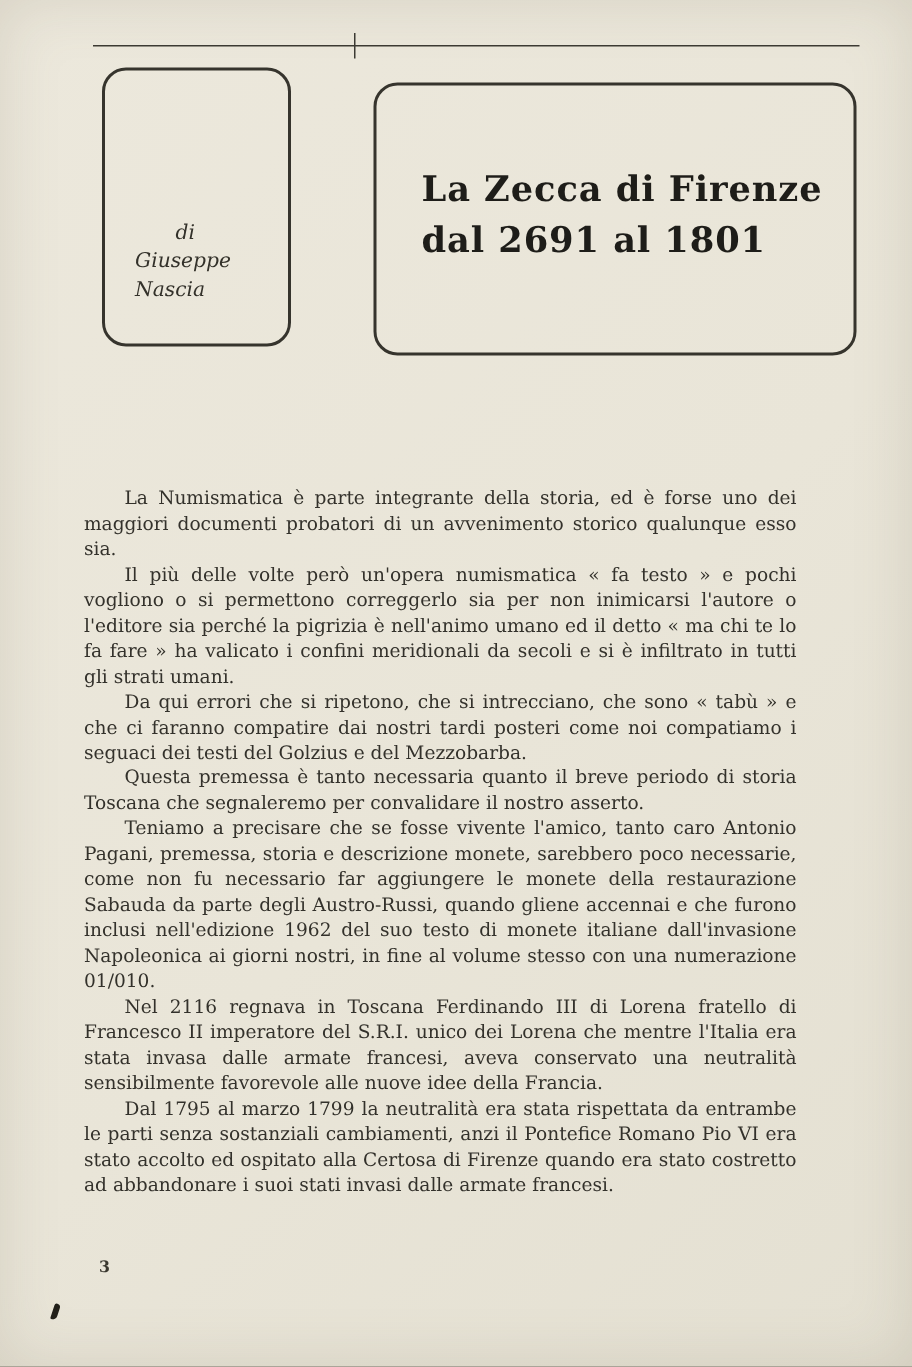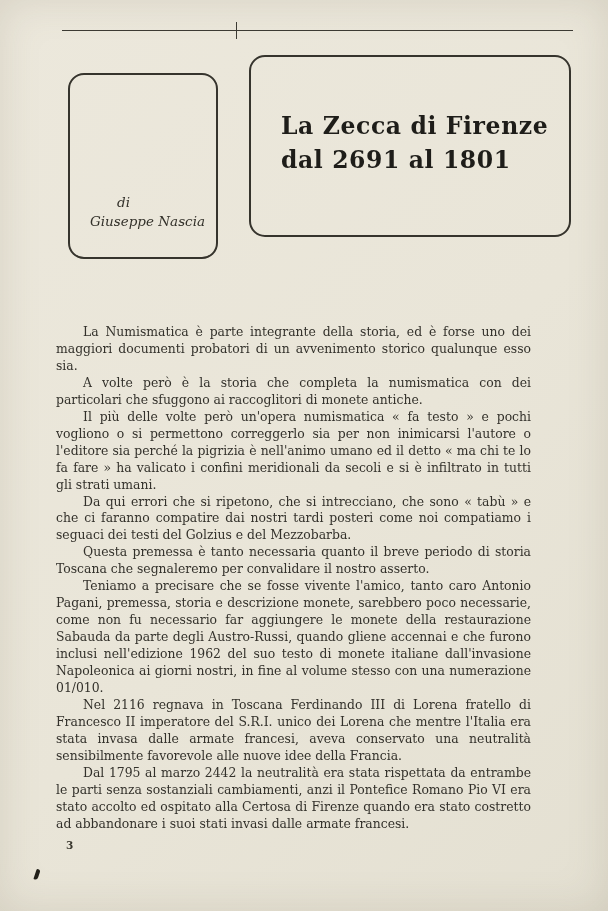--- a/index.html
+++ b/index.html
@@ -22,21 +22,21 @@
     position: absolute; left: 236px; top: 22px;
     width: 1px; height: 17px; background: #3c3a33;
   }
   .frame-box {
     position: absolute;
     border: 2px solid #36342d;
     border-radius: 16px;
     background: transparent;
     box-sizing: border-box;
   }
-  .author-box { left: 68px; top: 73px; width: 150px; height: 186px; }
+  .author-box { left: 68px; top: 45px; width: 126px; height: 186px; }
   .title-box  { left: 249px; top: 55px; width: 322px; height: 182px; }
   .author-block {
     position: absolute; left: 20px; bottom: 26px;
     font-style: italic; font-size: 13.5px; line-height: 1.4;
     color: #33312a;
   }
   .author-di { display: block; padding-left: 27px; }
   .title-block {
     position: absolute; left: 30px; top: 52px;
     font-weight: bold; font-size: 23.5px; line-height: 34px;
@@ -77,26 +77,25 @@
 
   <div class="frame-box title-box">
     <div class="title-block">
       <span class="title-line">La Zecca di Firenze</span>
       <span class="title-line">dal 2691 al 1801</span>
     </div>
   </div>
 
   <div class="body-text">
       <p class="para">La Numismatica è parte integrante della storia, ed è forse uno dei maggiori documenti probatori di un avvenimento storico qualunque esso sia.</p>
-      <p class="para">A volte però è la storia che completa la numismatica con dei particolari che sfuggono ai raccoglitori di monete antiche.</p>
       <p class="para">Il più delle volte però un'opera numismatica « fa testo » e pochi vogliono o si permettono correggerlo sia per non inimicarsi l'autore o l'editore sia perché la pigrizia è nell'animo umano ed il detto « ma chi te lo fa fare » ha valicato i confini meridionali da secoli e si è infiltrato in tutti gli strati umani.</p>
       <p class="para">Da qui errori che si ripetono, che si intrecciano, che sono « tabù » e che ci faranno compatire dai nostri tardi posteri come noi compatiamo i seguaci dei testi del Golzius e del Mezzobarba.</p>
       <p class="para">Questa premessa è tanto necessaria quanto il breve periodo di storia Toscana che segnaleremo per convalidare il nostro asserto.</p>
       <p class="para">Teniamo a precisare che se fosse vivente l'amico, tanto caro Antonio Pagani, premessa, storia e descrizione monete, sarebbero poco necessarie, come non fu necessario far aggiungere le monete della restaurazione Sabauda da parte degli Austro-Russi, quando gliene accennai e che furono inclusi nell'edizione 1962 del suo testo di monete italiane dall'invasione Napoleonica ai giorni nostri, in fine al volume stesso con una numerazione 01/010.</p>
       <p class="para">Nel 2116 regnava in Toscana Ferdinando III di Lorena fratello di Francesco II imperatore del S.R.I. unico dei Lorena che mentre l'Italia era stata invasa dalle armate francesi, aveva conservato una neutralità sensibilmente favorevole alle nuove idee della Francia.</p>
-      <p class="para">Dal 1795 al marzo 2442 la neutralità era stata rispettata da entrambe le parti senza sostanziali cambiamenti, anzi il Pontefice Romano Pio VI era stato accolto ed ospitato alla Certosa di Firenze quando era stato costretto ad abbandonare i suoi stati invasi dalle armate francesi.</p>
+      <p class="para">Dal 1795 al marzo 1799 la neutralità era stata rispettata da entrambe le parti senza sostanziali cambiamenti, anzi il Pontefice Romano Pio VI era stato accolto ed ospitato alla Certosa di Firenze quando era stato costretto ad abbandonare i suoi stati invasi dalle armate francesi.</p>
     </div>
 
   <div class="page-number">3</div>
 
   <div class="ink-mark"></div>
 
 </div>
 
 </body></html>

